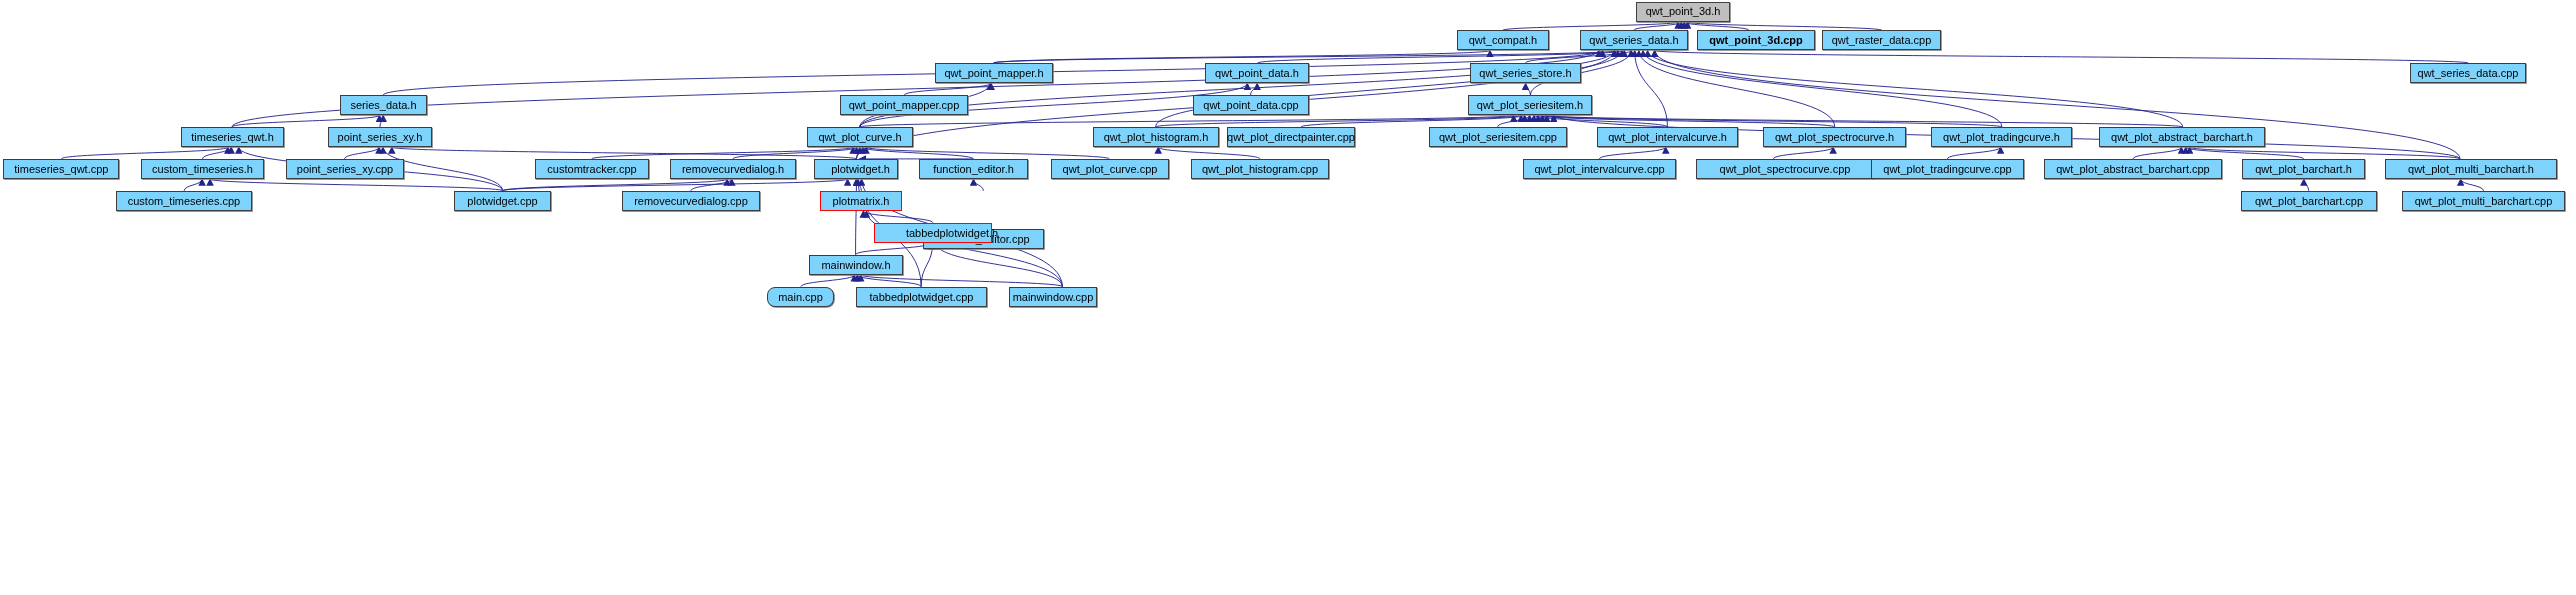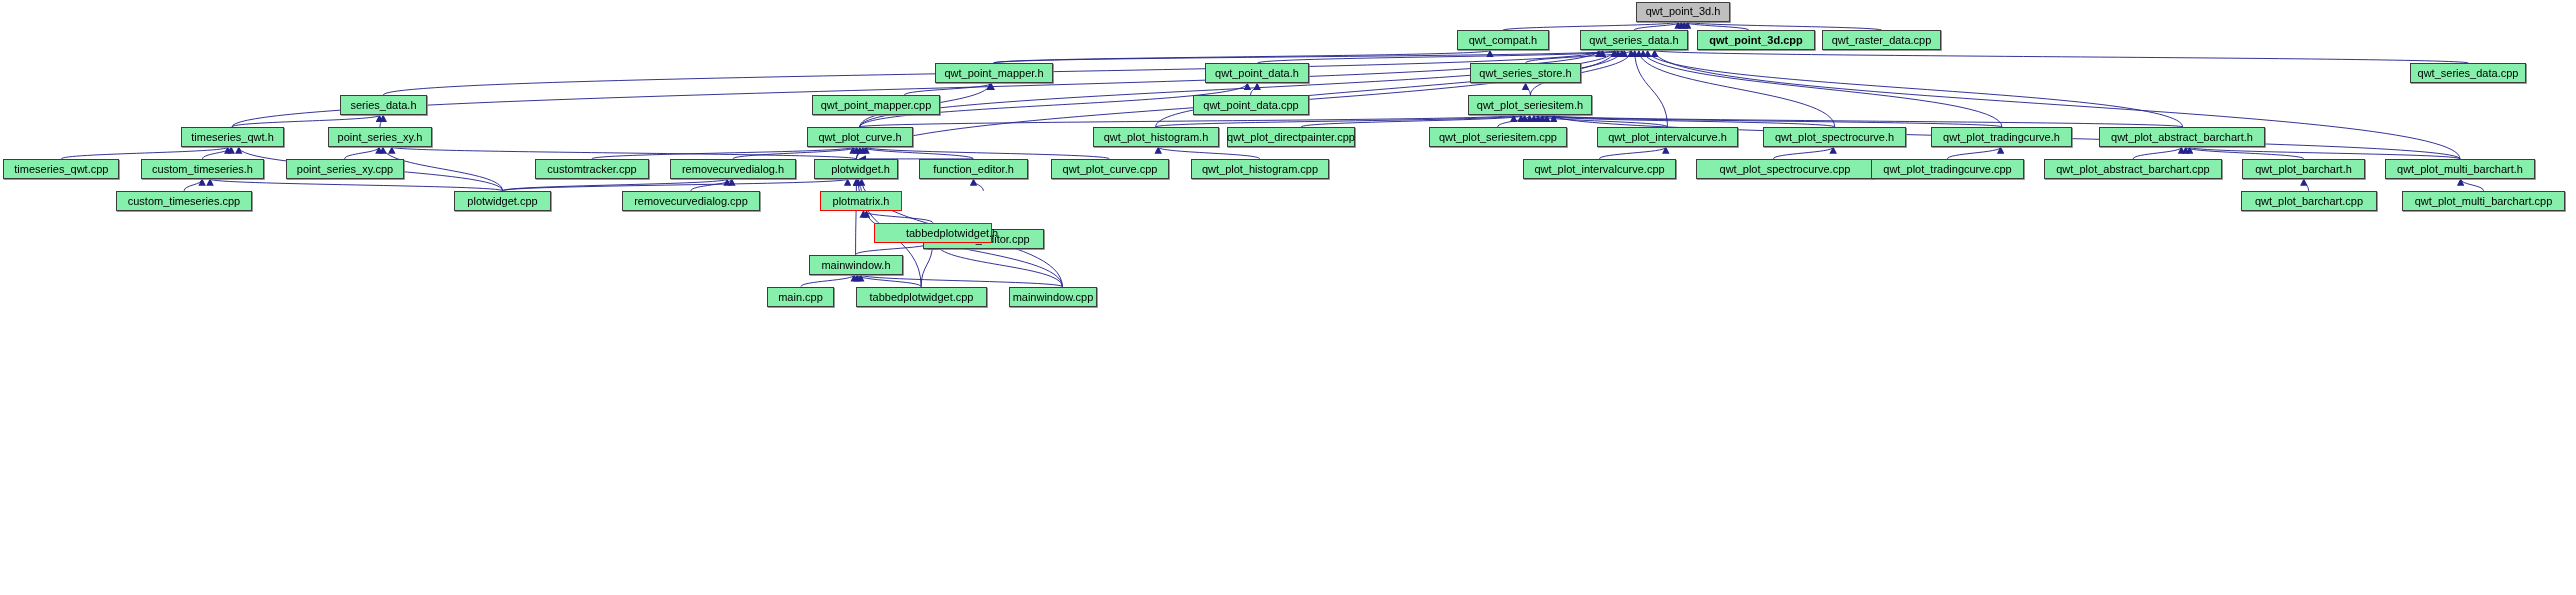--- a/index.html
+++ b/index.html
@@ -1,21 +1,21 @@
 <!DOCTYPE html>
 <html style="font-size:13.4px"><head>
 <meta charset="utf-8">
 <title>qwt_point_3d.h include dependency graph</title>
 <style>
   html,body{margin:0;padding:0;background:#ffffff;}
   #graph{position:relative;width:2576px;height:596px;background:#ffffff;
          font-family:"Liberation Sans","DejaVu Sans",sans-serif;overflow:hidden;}
   svg#edges{position:absolute;left:0;top:0;width:2576px;height:596px;pointer-events:none;}
   .node{position:absolute;box-sizing:border-box;border:0.8px solid #3d3d3d;
-        background:#86efac;color:#000000;font-size:11px;line-height:1;
+        background:#7dd3fc;color:#000000;font-size:11px;line-height:1;
         display:flex;align-items:center;justify-content:center;
         white-space:nowrap;padding:0 5.9px;height:20px;
         box-shadow:0.8px 0.8px 0 0 #808080;}
   .node.root{background:#bfbfbf;border:0.8px solid #404040;}
   .node.hot{border:1.3px solid #ff0000;box-shadow:none;}
 </style>
 </head>
 <body>
 
 <div id="graph">
@@ -107,21 +107,21 @@
       <div class="node root" style="left: 1636px; top: 1.7px; width: 94px;">qwt_point_3d.h</div>
       <div class="node" style="left: 1457px; top: 30px; width: 92px;">qwt_compat.h</div>
       <div class="node" style="left: 1580px; top: 30px; width: 108px;">qwt_series_data.h</div>
       <div class="node" style="left: 1697px; top: 30px; width: 118px; font-weight: bold;">qwt_point_3d.cpp</div>
       <div class="node" style="left: 1822px; top: 30px; width: 119px;">qwt_raster_data.cpp</div>
       <div class="node" style="left: 2410px; top: 63px; width: 116px;">qwt_series_data.cpp</div>
       <div class="node" style="left: 935px; top: 63px; width: 118px;">qwt_point_mapper.h</div>
       <div class="node" style="left: 1205px; top: 63px; width: 104px;">qwt_point_data.h</div>
       <div class="node" style="left: 1470px; top: 63px; width: 111px;">qwt_series_store.h</div>
       <div class="node" style="left: 340px; top: 95px; width: 87px;">series_data.h</div>
-      <div class="node" style="left: 812px; top: 95px; width: 128px;">qwt_point_mapper.cpp</div>
+      <div class="node" style="left: 840px; top: 95px; width: 128px;">qwt_point_mapper.cpp</div>
       <div class="node" style="left: 1193px; top: 95px; width: 116px;">qwt_point_data.cpp</div>
       <div class="node" style="left: 1468px; top: 95px; width: 124px;">qwt_plot_seriesitem.h</div>
       <div class="node" style="left: 181px; top: 127px; width: 103px;">timeseries_qwt.h</div>
       <div class="node" style="left: 328px; top: 127px; width: 104px;">point_series_xy.h</div>
       <div class="node" style="left: 807px; top: 127px; width: 106px;">qwt_plot_curve.h</div>
       <div class="node" style="left: 1093px; top: 127px; width: 126px;">qwt_plot_histogram.h</div>
       <div class="node" style="left: 1227px; top: 127px; width: 128px;">qwt_plot_directpainter.cpp</div>
       <div class="node" style="left: 1429px; top: 127px; width: 138px;">qwt_plot_seriesitem.cpp</div>
       <div class="node" style="left: 1597px; top: 127px; width: 141px;">qwt_plot_intervalcurve.h</div>
       <div class="node" style="left: 1763px; top: 127px; width: 143px;">qwt_plot_spectrocurve.h</div>
@@ -134,28 +134,28 @@
       <div class="node" style="left: 670px; top: 159px; width: 126px;">removecurvedialog.h</div>
       <div class="node" style="left: 814px; top: 159px; width: 84px; padding-left: 15px;">plotwidget.h</div>
       <div class="node" style="left: 919px; top: 159px; width: 109px;">function_editor.h</div>
       <div class="node" style="left: 1051px; top: 159px; width: 118px;">qwt_plot_curve.cpp</div>
       <div class="node" style="left: 1191px; top: 159px; width: 138px;">qwt_plot_histogram.cpp</div>
       <div class="node" style="left: 1523px; top: 159px; width: 153px;">qwt_plot_intervalcurve.cpp</div>
       <div class="node" style="left: 1696px; top: 159px; width: 178px;">qwt_plot_spectrocurve.cpp</div>
       <div class="node" style="left: 1871px; top: 159px; width: 153px;">qwt_plot_tradingcurve.cpp</div>
       <div class="node" style="left: 2044px; top: 159px; width: 178px;">qwt_plot_abstract_barchart.cpp</div>
       <div class="node" style="left: 2242px; top: 159px; width: 123px;">qwt_plot_barchart.h</div>
-      <div class="node" style="left: 2385px; top: 159px; width: 150px;">qwt_plot_multi_barchart.h</div>
+      <div class="node" style="left: 2385px; top: 159px; width: 172px;">qwt_plot_multi_barchart.h</div>
       <div class="node" style="left: 116px; top: 191px; width: 136px;">custom_timeseries.cpp</div>
       <div class="node" style="left: 454px; top: 191px; width: 97px;">plotwidget.cpp</div>
       <div class="node" style="left: 622px; top: 191px; width: 138px;">removecurvedialog.cpp</div>
       <div class="node hot" style="left: 820px; top: 191px; width: 82px;">plotmatrix.h</div>
       <div class="node" style="left: 923px; top: 191px; width: 121px; margin-top: 38px;">function_editor.cpp</div>
       <div class="node" style="left: 2241px; top: 191px; width: 136px;">qwt_plot_barchart.cpp</div>
       <div class="node" style="left: 2402px; top: 191px; width: 163px;">qwt_plot_multi_barchart.cpp</div>
       <div class="node hot" style="left: 874px; top: 223px; width: 118px; padding-left: 44px;">tabbedplotwidget.h</div>
       <div class="node" style="left: 809px; top: 255px; width: 94px;">mainwindow.h</div>
-      <div class="node" style="left: 767px; top: 287px; width: 67px;">main.cpp</div>
+      <div class="node" style="left: 767px; top: 287px; width: 67px; border-radius: 8px;">main.cpp</div>
       <div class="node" style="left: 856px; top: 287px; width: 131px;">tabbedplotwidget.cpp</div>
       <div class="node" style="left: 1009px; top: 287px; width: 88px;">mainwindow.cpp</div>
     </div>
 </div>
 
 
 </body></html>

